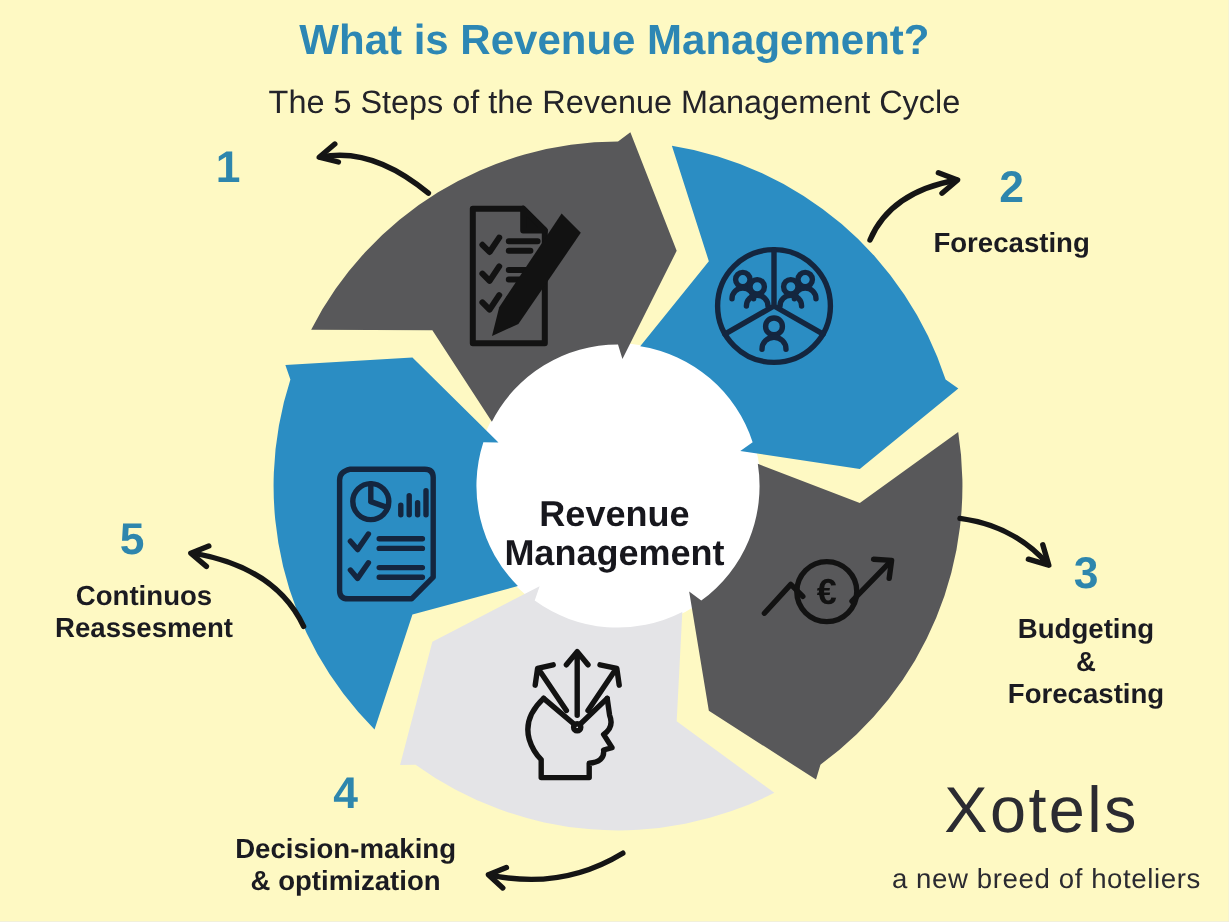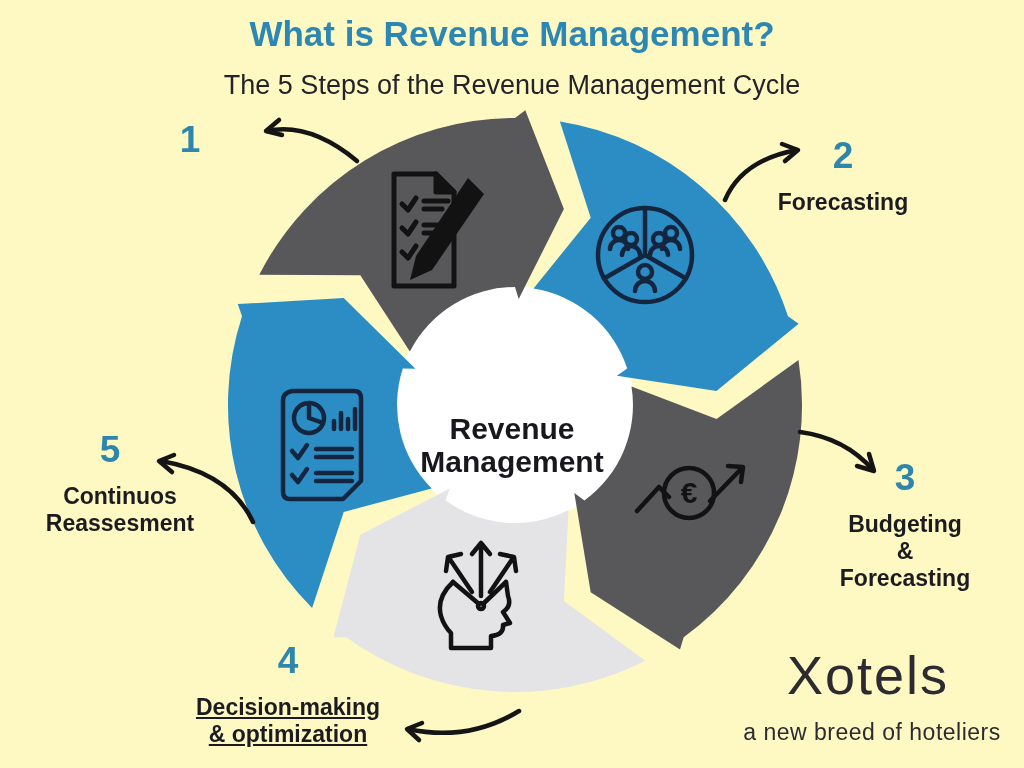--- a/index.html
+++ b/index.html
@@ -133,21 +133,21 @@
     <div class="num" style="color: rgb(46, 134, 173);">2</div>
     <div class="lbl" style="color: rgb(27, 27, 33);">Forecasting</div>
   </div>
   <div class="step s3">
     <div class="num" style="color: rgb(46, 134, 173);">3</div>
     <div class="lbl" style="color: rgb(27, 27, 33);">Budgeting &amp;
 Forecasting</div>
   </div>
   <div class="step s4">
     <div class="num" style="color: rgb(46, 134, 173);">4</div>
-    <div class="lbl" style="color: rgb(27, 27, 33); text-decoration: underline;">Decision-making
+    <div class="lbl" style="color: rgb(27, 27, 33);">Decision-making
 &amp; optimization</div>
   </div>
   <div class="step s5">
     <div class="num" style="color: rgb(46, 134, 173);">5</div>
     <div class="lbl" style="color: rgb(27, 27, 33); margin-left: 20px;">Continuos
 Reassesment</div>
   </div>
 
   <div class="logo" style="color: rgb(43, 43, 49);">Xotels</div>
   <div class="tagline" style="color: rgb(43, 43, 49);">a new breed of hoteliers</div>

